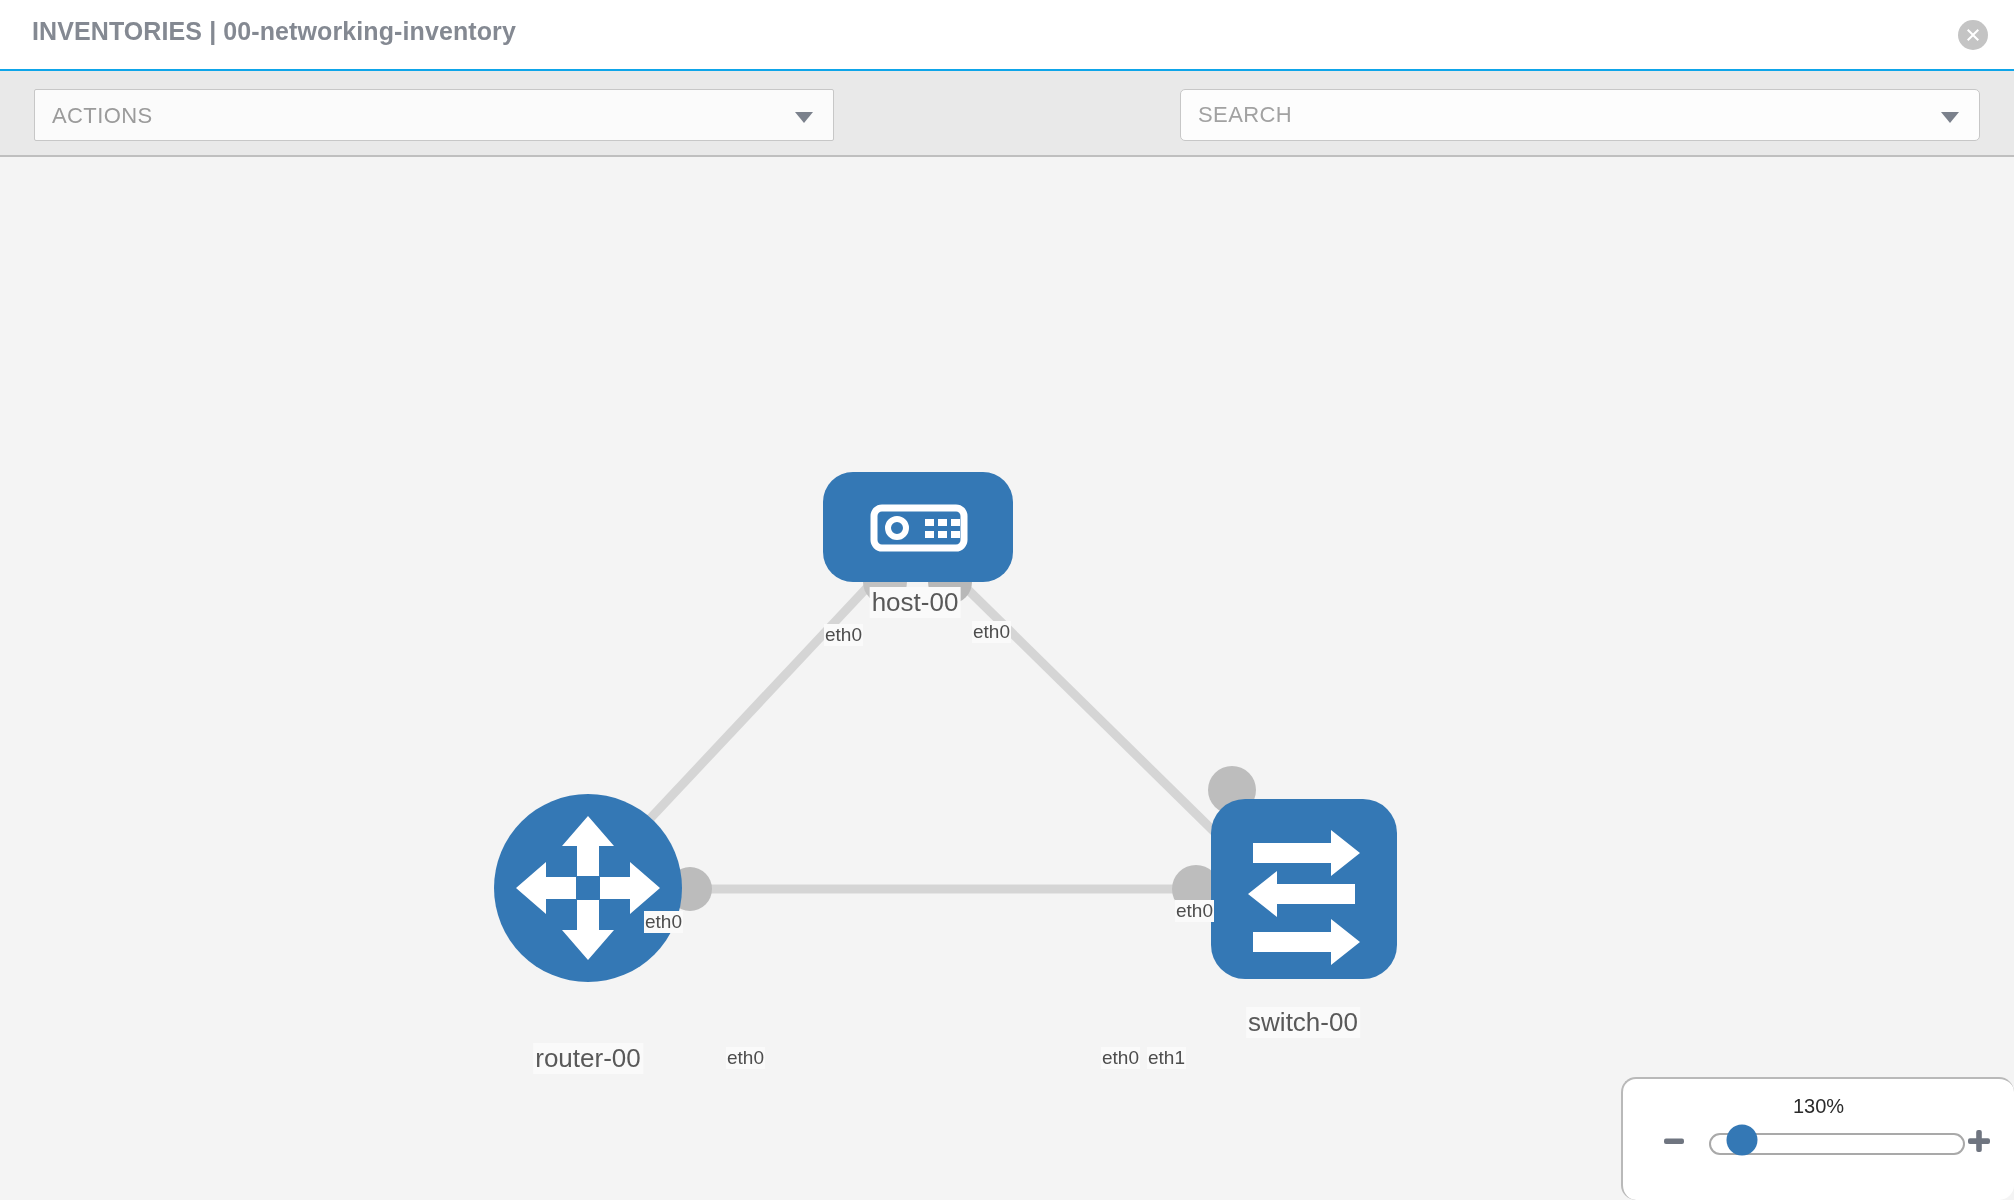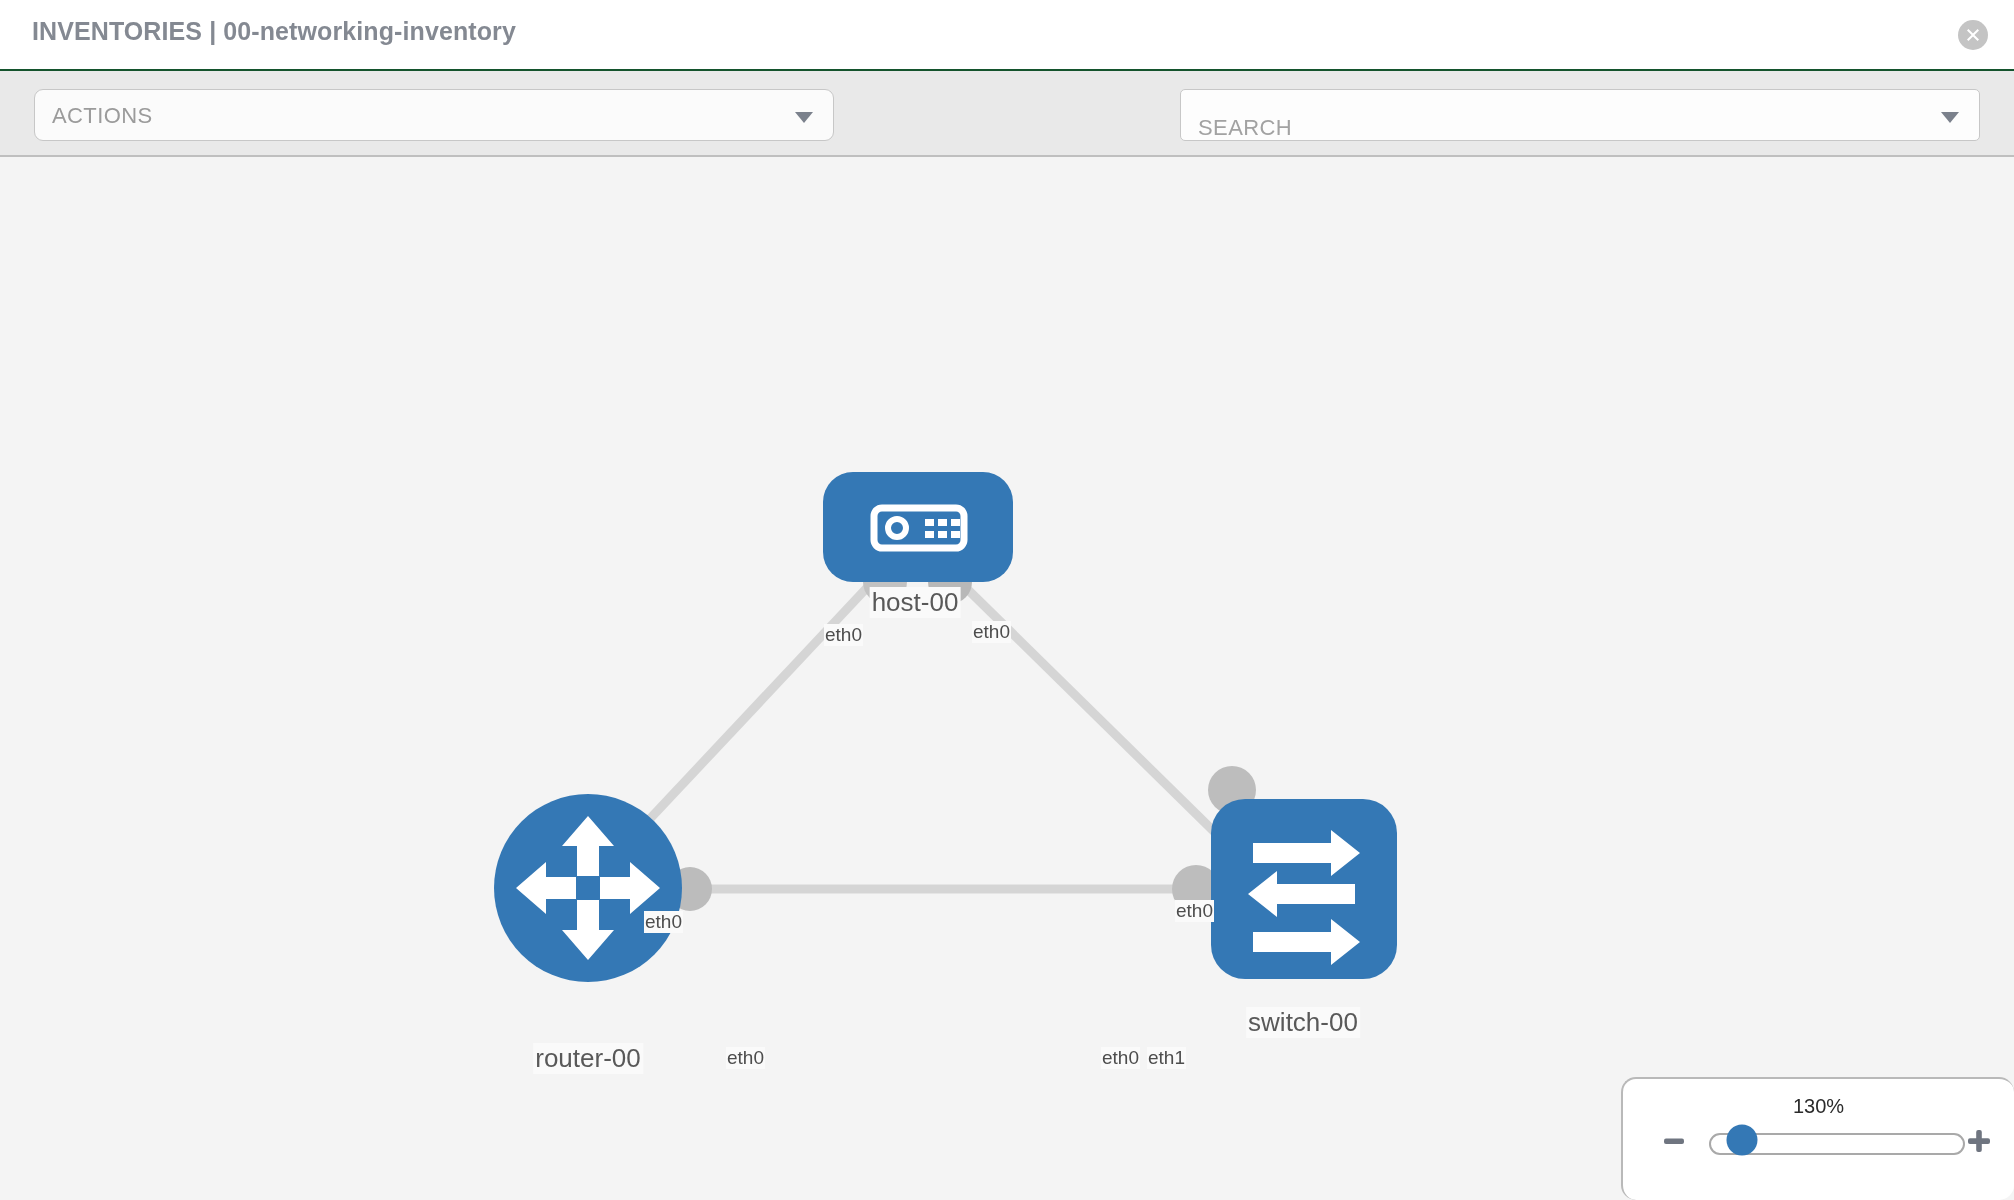--- a/index.html
+++ b/index.html
@@ -9,21 +9,21 @@
     background: #f4f4f4;
     font-family: "Liberation Sans", sans-serif;
     overflow: hidden;
   }
   #app { position: relative; width: 2014px; height: 1200px; }
 
   
   .header {
     position: absolute; left: 0; top: 0; width: 2014px; height: 71px;
     background: #ffffff;
-    border-bottom: 2px solid #14532d;
+    border-bottom: 2px solid #0ea5e9;
   }
   .header-title {
     position: absolute; left: 32px; top: 17px;
     font-size: 25px; font-weight: bold; color: #848992;
     letter-spacing: 0.1px; white-space: nowrap;
   }
   .close-btn {
     position: absolute; right: 26px; top: 20px;
     width: 30px; height: 30px; border-radius: 50%;
     background: #c4c4c4;
@@ -36,21 +36,21 @@
   .toolbar {
     position: absolute; left: 0; top: 71px; width: 2014px; height: 86px;
     background: #e9e9e9;
     border-bottom: 2px solid #bfbfbf;
   }
   .actions-select {
     position: absolute; left: 34px; top: 18px;
     width: 800px; height: 52px;
     background: #fbfbfb;
     border: 1px solid #c7c7c7;
-    border-radius: 9px;
+    border-radius: 2px;
     cursor: pointer;
   }
   .actions-label {
     position: absolute; left: 17px; top: 13px;
     font-size: 22px; color: #9b9b9b; letter-spacing: 0.4px;
   }
   .caret {
     position: absolute; right: 20px; top: 22px;
     width: 0; height: 0;
     border-left: 9px solid transparent;
@@ -67,21 +67,21 @@
 
   .search-box {
     position: absolute; left: 1180px; top: 18px;
     width: 800px; height: 52px;
     background: #fdfdfd;
     border: 1px solid #c7c7c7;
     border-radius: 5px;
     cursor: text;
   }
   .search-placeholder {
-    position: absolute; left: 17px; top: 25px;
+    position: absolute; left: 17px; top: 12px;
     font-size: 22px; color: #a2a2a2; letter-spacing: 0.4px;
   }
 
   
   .canvas {
     position: absolute; left: 0; top: 157px;
     width: 2014px; height: 1043px;
     background: #f4f4f4;
     overflow: hidden;
   }

